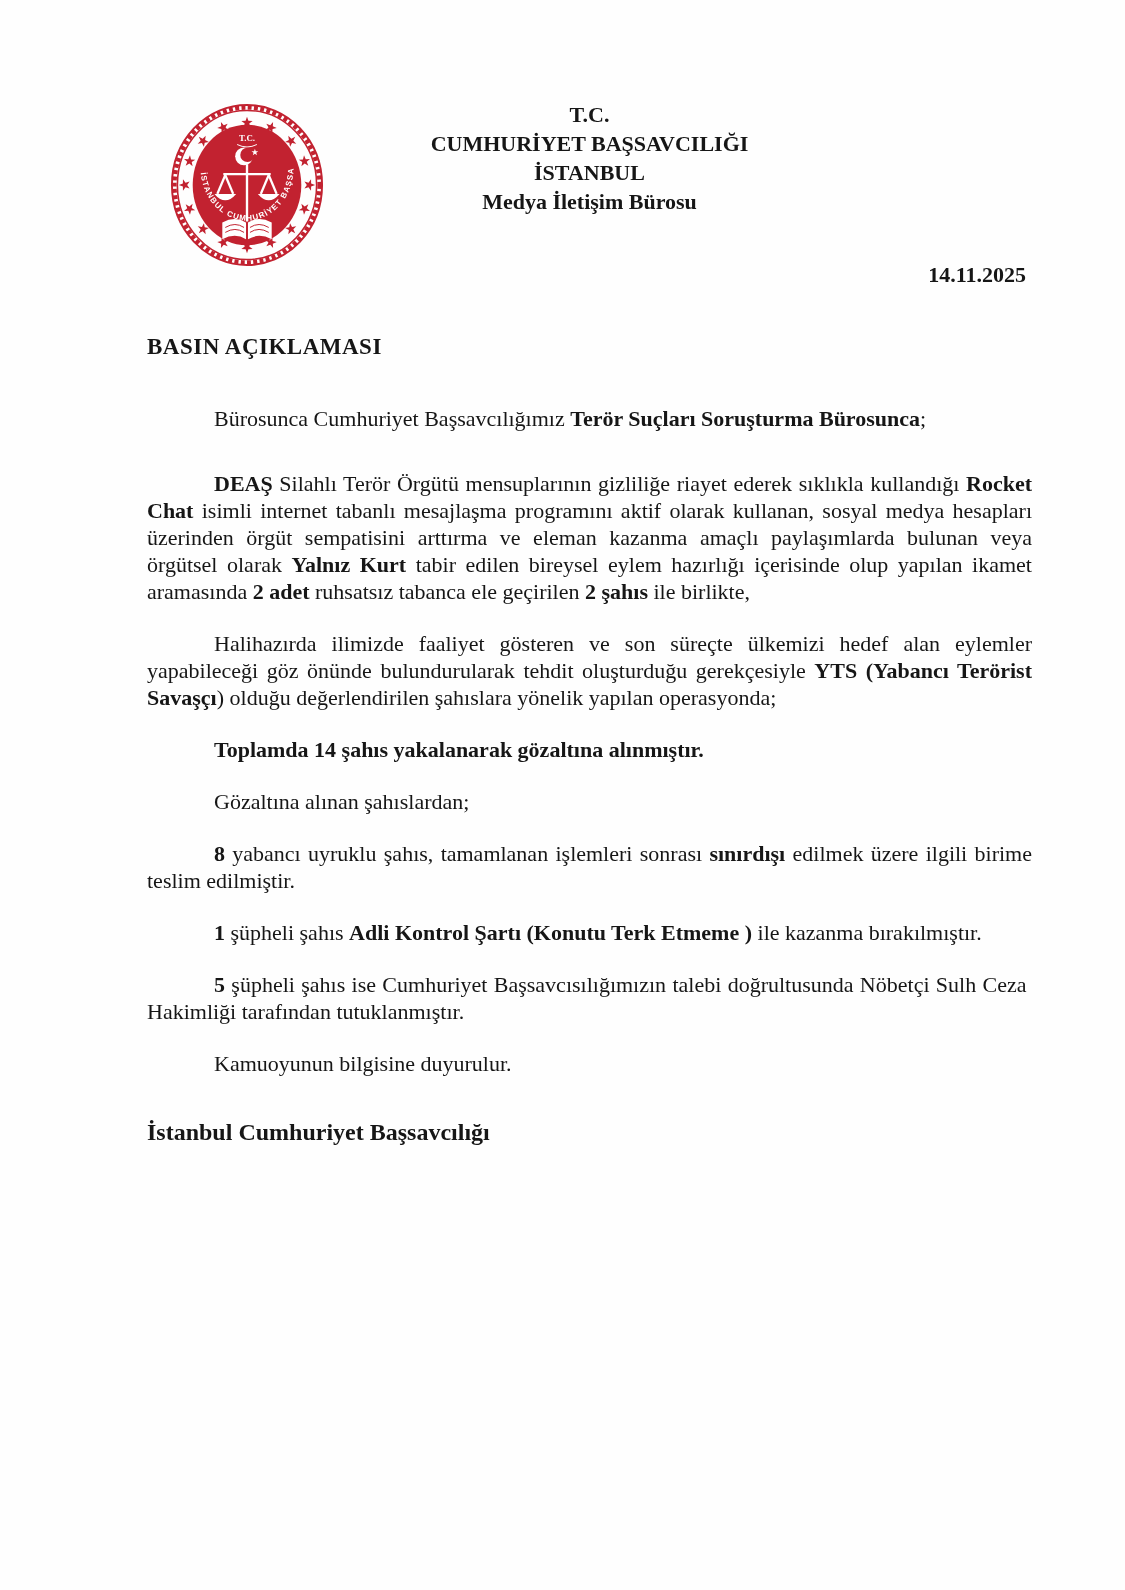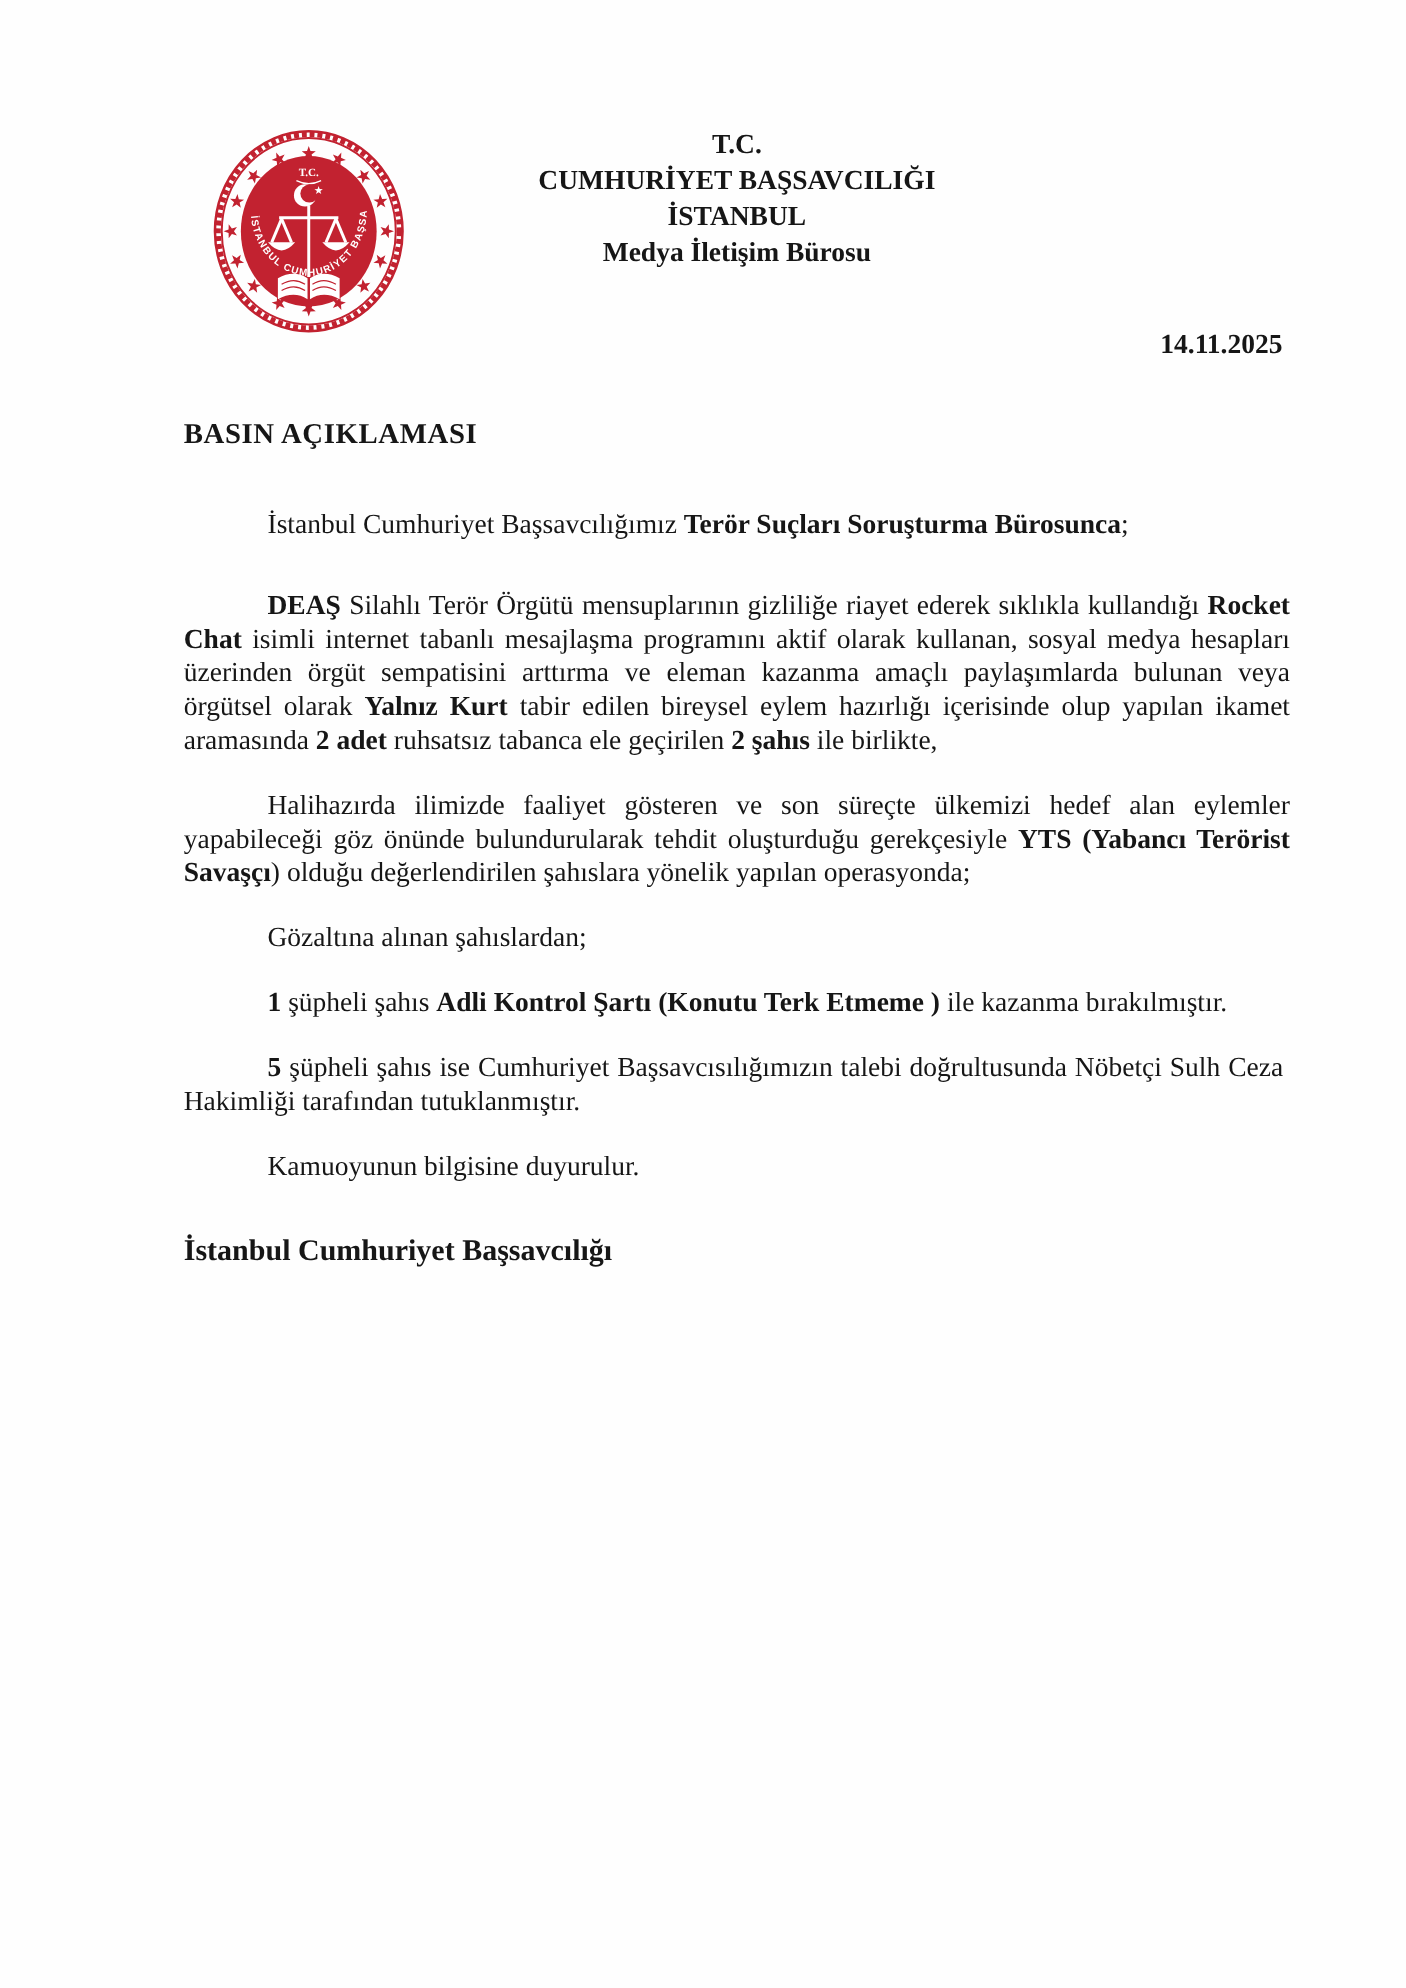--- a/index.html
+++ b/index.html
@@ -131,24 +131,26 @@
       <div>T.C.</div>
       <div>CUMHURİYET BAŞSAVCILIĞI</div>
       <div>İSTANBUL</div>
       <div>Medya İletişim Bürosu</div>
     </div>
 
     <div class="date-row">14.11.2025</div>
 
     <div class="doc-title">BASIN AÇIKLAMASI</div>
 
-    <p class="body-par first"><span>İstanbul Cumhuriyet Başsavcılığımız </span><span style="font-weight: 700;">Terör Suçları Soruşturma Bürosunca</span><span>;</span></p>
+    <p class="body-par first"><span>Bürosunca Cumhuriyet Başsavcılığımız </span><span style="font-weight: 700;">Terör Suçları Soruşturma Bürosunca</span><span>;</span></p>
     <p class="body-par gap-lg"><span style="font-weight: 700;">DEAŞ</span><span> Silahlı Terör Örgütü mensuplarının gizliliğe riayet ederek sıklıkla kullandığı </span><span style="font-weight: 700;">Rocket Chat</span><span> isimli internet tabanlı mesajlaşma programını aktif olarak kullanan, sosyal medya hesapları üzerinden örgüt sempatisini arttırma ve eleman kazanma amaçlı paylaşımlarda bulunan veya örgütsel olarak </span><span style="font-weight: 700;">Yalnız Kurt</span><span> tabir edilen bireysel eylem hazırlığı içerisinde olup yapılan ikamet aramasında </span><span style="font-weight: 700;">2 adet</span><span> ruhsatsız tabanca ele geçirilen </span><span style="font-weight: 700;">2 şahıs</span><span> ile birlikte,</span></p>
     <p class="body-par"><span>Halihazırda ilimizde faaliyet gösteren ve son süreçte ülkemizi hedef alan eylemler yapabileceği göz önünde bulundurularak tehdit oluşturduğu gerekçesiyle </span><span style="font-weight: 700;">YTS (Yabancı Terörist Savaşçı</span><span>) olduğu değerlendirilen şahıslara yönelik yapılan operasyonda;</span></p>
+    <p class="body-par"><span style="font-weight: 700;">Toplamda 14 şahıs yakalanarak gözaltına alınmıştır.</span></p>
     <p class="body-par"><span>Gözaltına alınan şahıslardan;</span></p>
+    <p class="body-par"><span style="font-weight: 700;">8</span><span> yabancı uyruklu şahıs, tamamlanan işlemleri sonrası </span><span style="font-weight: 700;">sınırdışı</span><span> edilmek üzere ilgili birime teslim edilmiştir.</span></p>
     <p class="body-par"><span style="font-weight: 700;">1</span><span> şüpheli şahıs </span><span style="font-weight: 700;">Adli Kontrol Şartı (Konutu Terk Etmeme )</span><span> ile kazanma bırakılmıştır.</span></p>
     <p class="body-par"><span style="font-weight: 700;">5</span><span> şüpheli şahıs ise Cumhuriyet Başsavcısılığımızın talebi doğrultusunda Nöbetçi Sulh Ceza&nbsp; Hakimliği tarafından </span><span style="font-weight: 400; margin-top: 38px;">tutuklanmıştır</span><span>.</span></p>
     <p class="body-par"><span>Kamuoyunun bilgisine duyurulur.</span></p>
 
     <div class="signature">İstanbul Cumhuriyet Başsavcılığı</div>
 
   </div>
 </div>
 
 </body></html>

